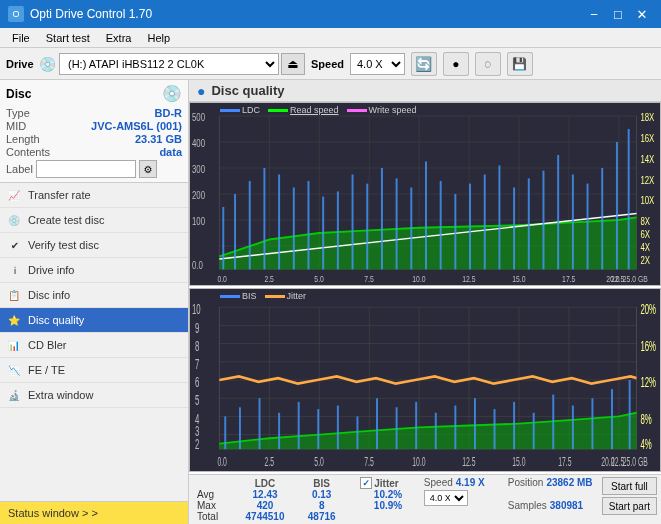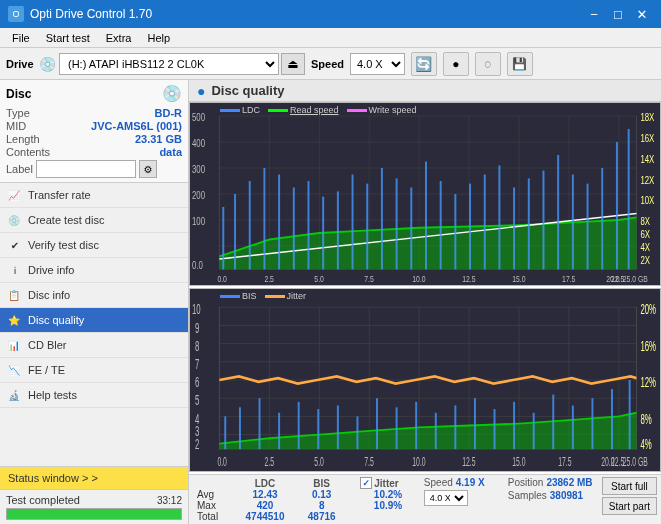--- a/index.html
+++ b/index.html
@@ -189,21 +189,21 @@
     .checkbox { width: 12px; height: 12px; border: 1px solid #999; background: white; display: flex; align-items: center; justify-content: center; font-size: 9px; color: #1a5bc4; }
 
     .speed-section { display: flex; flex-direction: column; gap: 2px; font-size: 10px; }
     .speed-row { display: flex; align-items: center; gap: 3px; }
     .speed-val { color: #1a5bc4; font-weight: bold; }
     .speed-select-small { height: 16px; font-size: 9px; border: 1px solid #aaa; background: white; padding: 0 1px; width: 44px; }
 
     .action-btns { display: flex; flex-direction: column; gap: 2px; }
     .action-btn { height: 18px; padding: 0 6px; font-size: 10px; background: #e8e8e8; border: 1px solid #aaa; cursor: pointer; white-space: nowrap; }
 
-    .position-section { font-size: 10px; display: flex; flex-direction: column; gap: 2px; }
+    .position-section { font-size: 10px; display: flex; flex-direction: column; gap: 12px; }
     .pos-row { display: flex; align-items: center; gap: 3px; }
     .pos-label { color: #555; }
     .pos-val { color: #1a5bc4; font-weight: bold; }
 
     .sidebar-bottom {
       margin-top: auto;
     }
 
     .status-completed { color: #333; font-size: 11px; }
   </style>
@@ -310,36 +310,27 @@
       <div class="nav-item">
         <span class="nav-icon">📊</span>
         <span>CD Bler</span>
       </div>
       <div class="nav-item">
         <span class="nav-icon">📉</span>
         <span>FE / TE</span>
       </div>
       <div class="nav-item">
         <span class="nav-icon">🔬</span>
-        <span>Help tests</span>
+        <span>Extra window</span>
       </div>
     </div>
 
     <div class="sidebar-bottom">
       <div class="status-window-btn">
         <span>Status window &gt; &gt;</span>
-      </div>
-      <div style="padding:4px 6px;background:#f0f0f0;border-top:1px solid #ccc;">
-        <div style="display:flex;justify-content:space-between;align-items:center;margin-bottom:2px;">
-          <span class="status-completed">Test completed</span>
-          <span style="font-size:10px;color:#333;">33:12</span>
-        </div>
-        <div class="progress-bar-container">
-          <div class="progress-bar-fill" style="width:100%;"></div>
-        </div>
       </div>
     </div>
   </div>
 
   <div class="content-area">
 
     <div class="content-header">
       <span class="content-header-icon" style="color:#1a73c8;font-size:14px;">●</span>
       <span class="content-header-title">Disc quality</span>
     </div>

